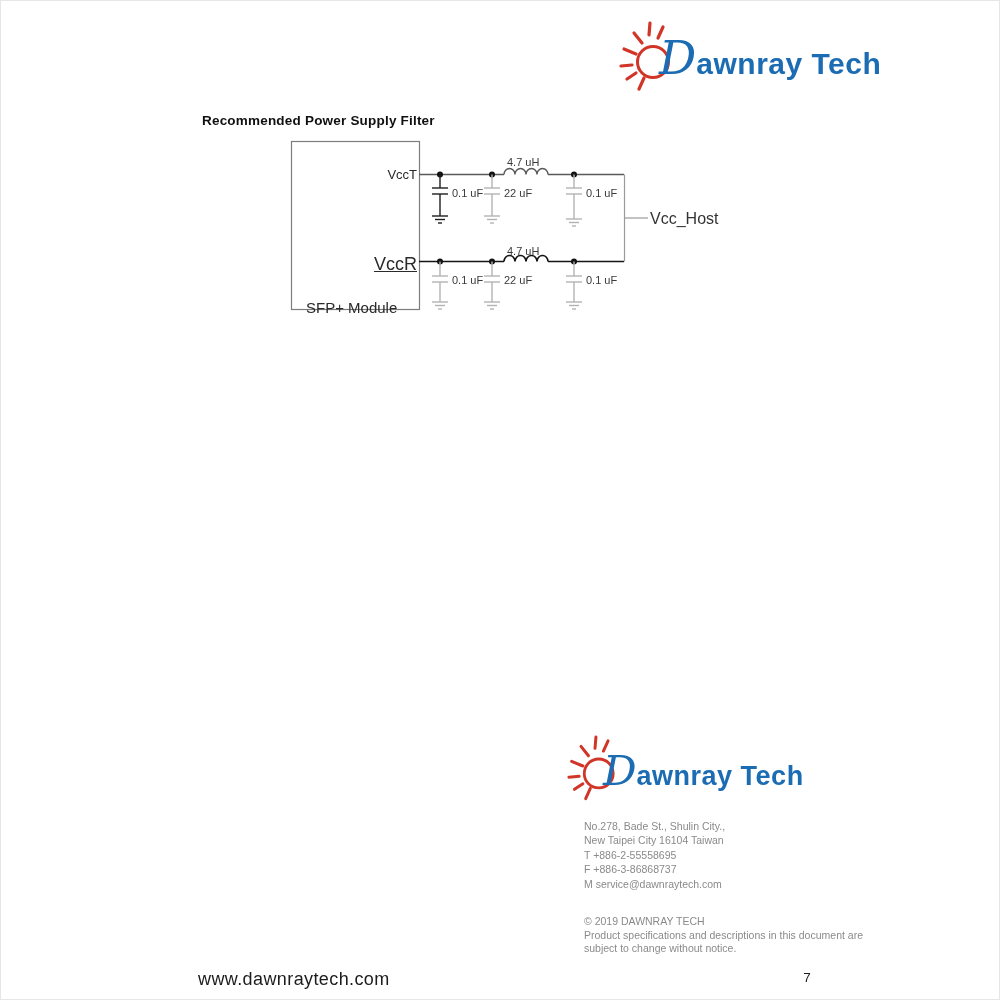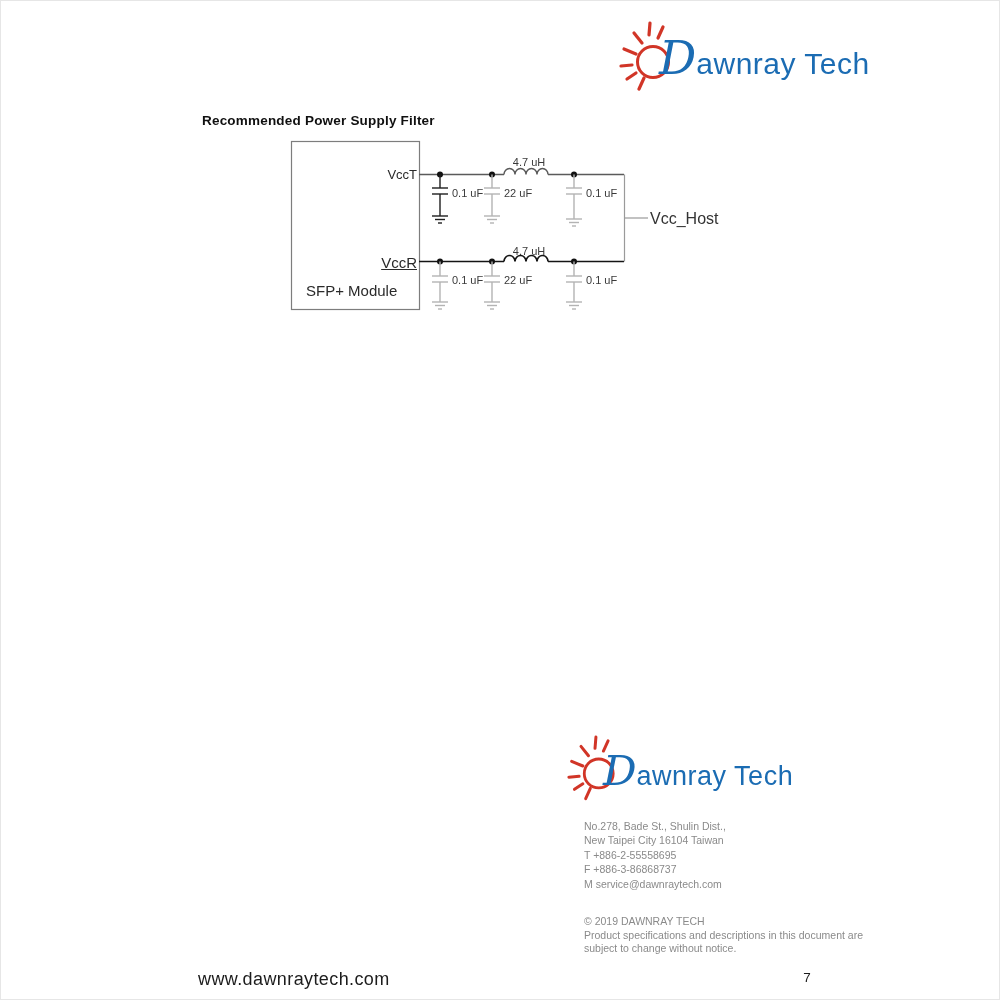--- a/index.html
+++ b/index.html
@@ -5,44 +5,44 @@
   html,body{margin:0;padding:0;background:#fff;}
   .page{
     position:relative;width:1000px;height:1000px;background:#ffffff;
     font-family:"Liberation Sans", sans-serif;overflow:hidden;
     border:1px solid #e6e6e6;box-sizing:border-box;
   }
   
   .logo{position:absolute;display:flex;align-items:flex-end;}
   .logo-sun{flex:0 0 auto;}
   .logo-text{
-    color:#1b6cb3;font-weight:normal;letter-spacing:.5px;white-space:nowrap;
+    color:#1b6cb3;font-weight:bold;letter-spacing:.5px;white-space:nowrap;
     margin-left:-20px;line-height:1;
   }
   .logo-text::first-letter{
     font-family:"DejaVu Serif", serif;font-style:italic;font-weight:500;
     font-size:1.55em;letter-spacing:0;
   }
   .logo-top{left:618px;top:14px;height:76px;}
   .logo-top .logo-text{font-size:30px;margin-bottom:10px;}
   .logo-bottom{left:566px;top:728px;height:72px;}
   .logo-bottom .logo-text{font-size:27px;margin-bottom:9px;}
   
   .heading{
     position:absolute;left:190px;top:101px;margin:11px;
     font-size:13.5px;font-weight:bold;color:#101010;letter-spacing:.2px;
   }
   
   .circ-label{position:absolute;color:#2a2a2a;white-space:nowrap;}
   .lbl-vcct{left:368px;top:166px;width:48px;text-align:right;font-size:13px;}
-  .lbl-vccr{left:368px;top:253px;width:48px;text-align:right;font-size:15px;text-decoration:underline;}
-  .lbl-module{left:305px;top:281px;font-size:15px;}
+  .lbl-vccr{left:368px;top:253px;width:48px;text-align:right;font-size:18px;text-decoration:underline;}
+  .lbl-module{left:305px;top:298px;font-size:15px;}
   .lbl-vcchost{left:649px;top:209px;font-size:16px;color:#333;}
   .lbl-cap{font-size:11px;color:#3a3a3a;}
-  .lbl-ind{font-size:11px;color:#3a3a3a;width:44px;text-align:center;}
+  .lbl-ind{font-size:11px;color:#3a3a3a;width:44px;}
   
   .contact{position:absolute;left:583px;top:818px;font-size:10.5px;color:#8a8a8a;line-height:14.4px;}
   .legal{position:absolute;left:583px;top:905px;font-size:10.5px;color:#8a8a8a;line-height:13.6px;margin-top:9px;}
   .footer-url{position:absolute;left:185px;top:968px;font-size:18px;color:#1c1c1c;letter-spacing:.4px;margin-left:12px;}
   .page-num{position:absolute;left:796px;top:969px;width:20px;text-align:center;font-size:13.5px;color:#1c1c1c;}
   .circuit-svg{position:absolute;left:0;top:0;}
 </style>
 </head>
 <body>
 
@@ -178,21 +178,21 @@
         <path d="M5 32 L17 37"></path>
         <path d="M2 49 L13 48"></path>
         <path d="M8 62 L17 56"></path>
         <path d="M20 72 L25 61"></path>
       </g>
     </svg>
     <span class="logo-text">Dawnray Tech</span>
   </div>
 
   <div class="contact">
-    <div>No.278, Bade St., Shulin Dist.,</div>
+    <div>No.278, Bade St., Shulin City.,</div>
     <div>New Taipei City 16104 Taiwan</div>
     <div>T +886-2-55558695</div>
     <div>F +886-3-86868737</div>
     <div>M service@dawnraytech.com</div>
   </div>
 
   <div class="legal">
     <div>© 2019 DAWNRAY TECH</div>
     <div>Product specifications and descriptions in this document are</div>
     <div>subject to change without notice.</div>

